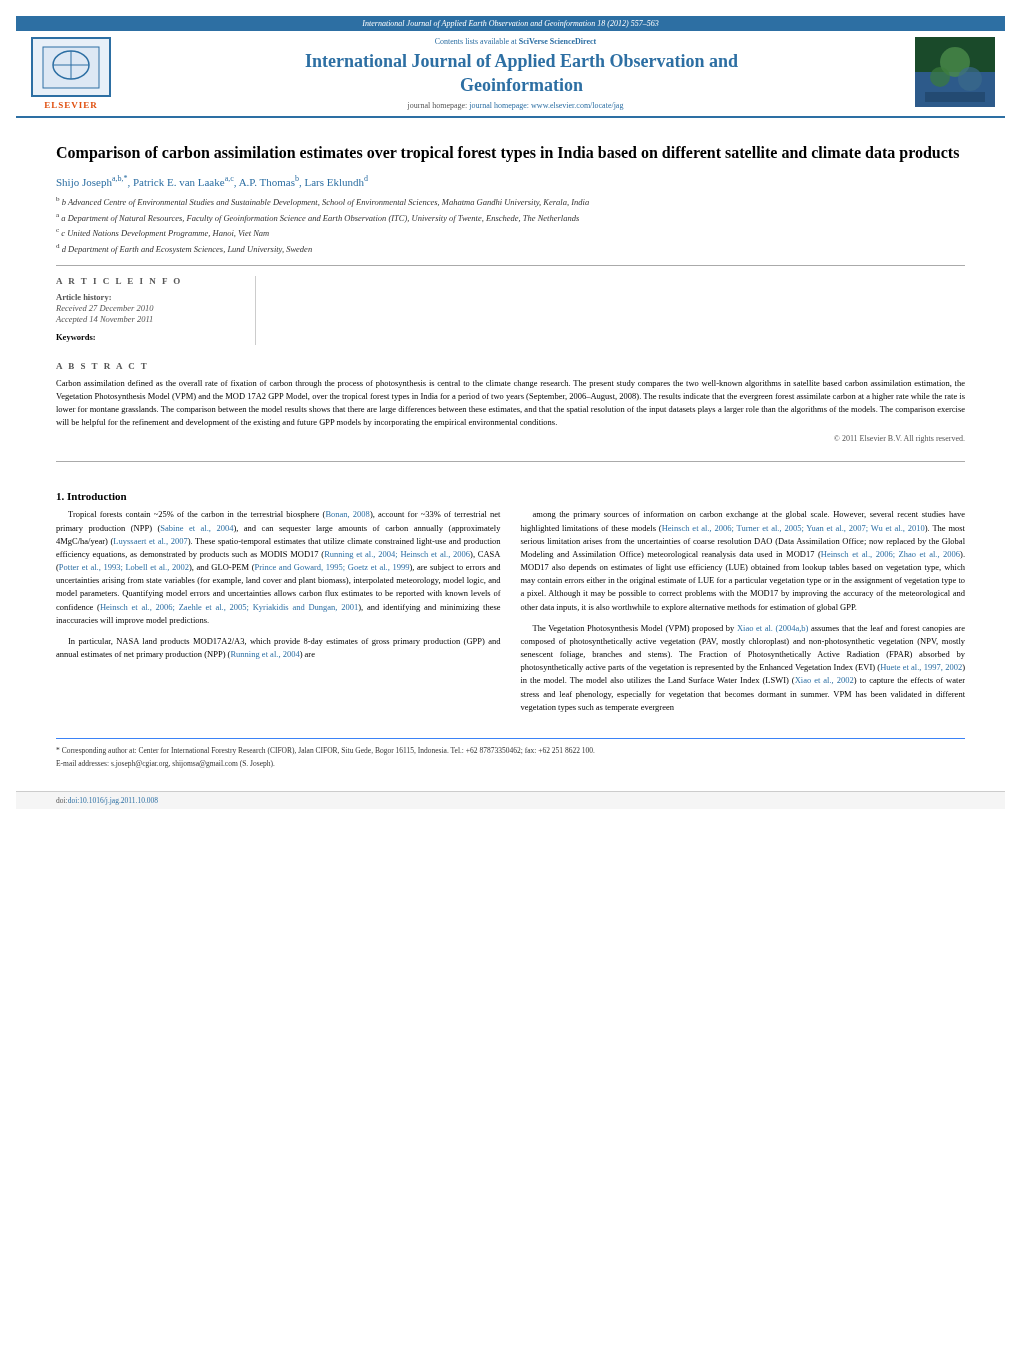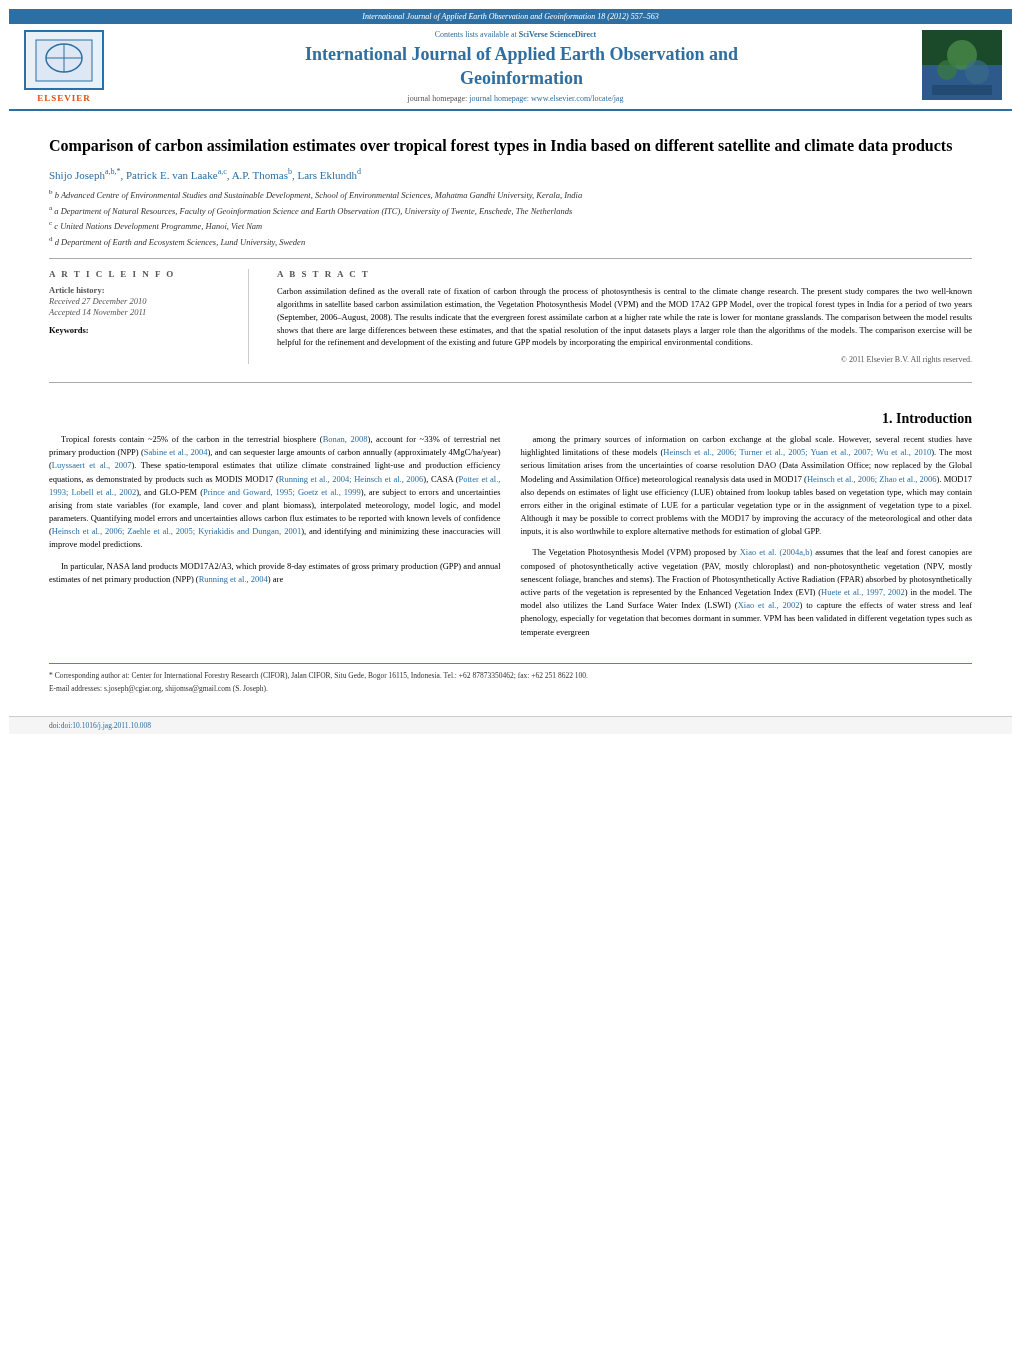--- a/index.html
+++ b/index.html
@@ -9,21 +9,21 @@
       font-size: 10px;
       color: #000;
       width: 1021px;
       min-height: 1351px;
     }
 
     .page {
       width: 1021px;
       min-height: 1351px;
       background: #fff;
-      padding: 9px;
+      padding: 16px;
     }
 
     
     .top-bar {
       background: #2d6fa3;
       color: #fff;
       text-align: center;
       font-size: 8px;
       padding: 3px 0;
       font-style: italic;
@@ -155,22 +155,23 @@
     
     .divider {
       border: none;
       border-top: 1px solid #aaa;
       margin: 10px 0;
     }
 
     
     .two-col {
       display: flex;
-      gap: 24px;
+      gap: 16px;
       margin-bottom: 18px;
+      flex-direction: column;
     }
 
     .left-col {
       width: 200px;
       min-width: 200px;
     }
 
     .right-col {
       flex: 1;
     }
@@ -219,26 +220,25 @@
       color: #555;
       margin-top: 6px;
     }
 
     
     .body-content {
       margin-top: 10px;
     }
 
     .section-title {
-      font-size: 14px;
+      font-size: 11px;
       font-weight: bold;
       color: #000;
       margin-bottom: 6px;
       margin-top: 28px;
-      text-align: right;
     }
 
     .body-two-col {
       display: flex;
       gap: 20px;
     }
 
     .body-left, .body-right {
       flex: 1;
       font-size: 8.5px;

